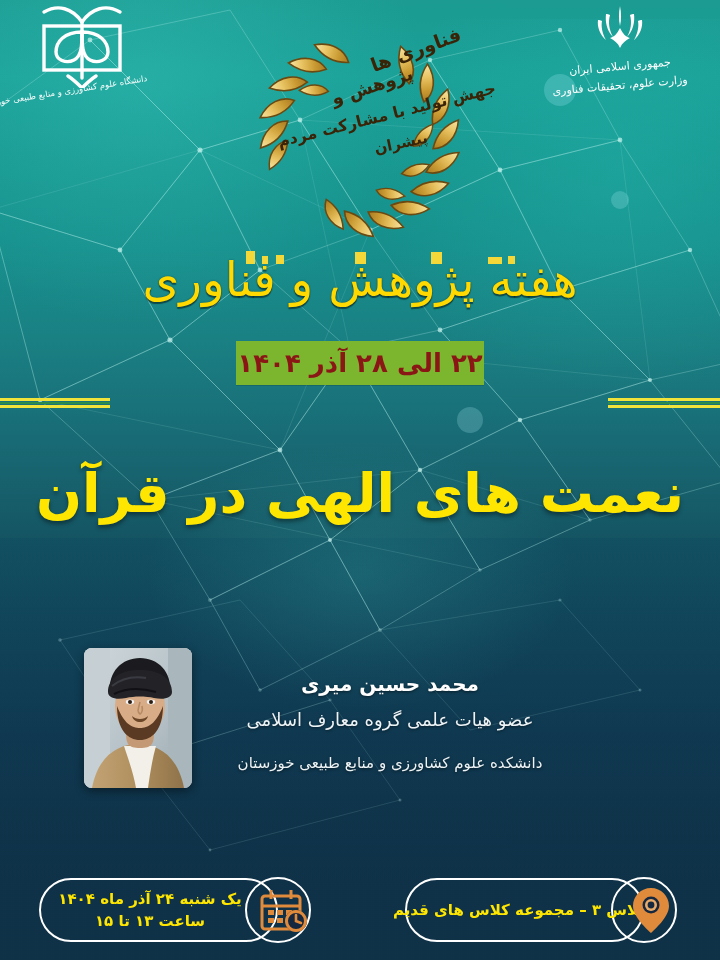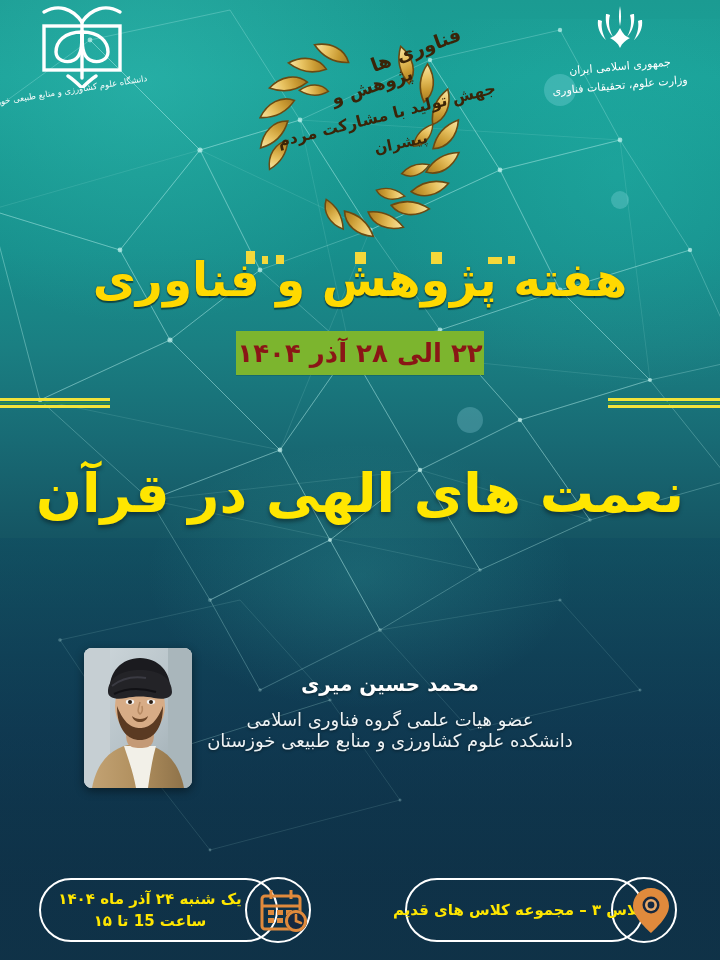--- a/index.html
+++ b/index.html
@@ -62,27 +62,27 @@
   
   .emblem-wrap{position:absolute;left:206px;top:8px;width:300px;height:258px;}
   .emblem-wrap svg{width:100%;height:100%;display:block;}
 
   .pixels{position:absolute;left:150px;top:240px;width:420px;height:26px;}
   .px{position:absolute;background:#f4d83a;}
 
   
   .week-title{
     position:absolute;left:0;right:0;top:252px;text-align:center;
-    font-size:47px;font-weight:bold;color:#ffd900;letter-spacing:0px;
+    font-size:47px;font-weight:normal;color:#ffd900;letter-spacing:0px;
     text-shadow:0 2px 1px rgba(0,0,0,.45), 0 0 2px rgba(0,0,0,.35);
     direction:rtl;
   }
 
   .date-banner{
-    position:absolute;left:236px;top:331px;width:248px;height:44px;
+    position:absolute;left:236px;top:341px;width:248px;height:44px;
     background:#7cb52e;display:flex;align-items:center;justify-content:center;
     color:#8a1616;font-size:26px;font-weight:bold;direction:rtl;
     box-shadow:0 1px 0 rgba(0,0,0,.12);
   }
 
   
   .rule{position:absolute;height:10px;}
   .rule .a{height:3px;background:#f2e33a;}
   .rule .b{height:2px;background:#2e8c4a;margin-top:1px;}
   .rule .c{height:3px;background:#f2e33a;margin-top:1px;}
@@ -106,21 +106,21 @@
   .photo svg{width:100%;height:100%;display:block;}
 
   .speaker{
     position:absolute;right:120px;top:672px;width:420px;text-align:center;
     direction:rtl;color:#ffffff;
   }
   .speaker .name{font-size:20px;font-weight:bold;letter-spacing:.5px;
     text-shadow:0 1px 3px rgba(0,0,0,.5);}
   .speaker .r1{font-size:18px;margin-top:13px;color:#eef3f5;
     text-shadow:0 1px 3px rgba(0,0,0,.5);}
-  .speaker .r2{font-size:18px;margin-top:0;color:#eef3f5;
+  .speaker .r2{font-size:15px;margin-top:24px;color:#eef3f5;
     text-shadow:0 1px 3px rgba(0,0,0,.5);}
 
   
   .pill{position:absolute;height:74px;}
   .pill svg.frame{position:absolute;inset:0;width:100%;height:100%;overflow:visible;}
   .pill .txt{
     position:absolute;top:0;height:74px;display:flex;flex-direction:column;
     align-items:center;justify-content:center;direction:rtl;
     color:#ffe600;font-weight:bold;
   }
@@ -417,32 +417,32 @@
 
       <path d="M26 44 C24 24, 38 10, 56 10 C74 10, 88 24, 86 44 C80 34, 70 26, 56 26 C42 26, 32 34, 26 44 Z" fill="#1b1b1f"></path>
       <path d="M24 44 C24 32, 34 22, 56 22 C78 22, 88 32, 88 44 C88 50, 80 52, 70 50 C62 48, 50 48, 42 50 C32 52, 24 50, 24 44 Z" fill="#232327"></path>
       <path d="M28 38 C38 30, 50 28, 62 30" stroke="#3a3a42" stroke-width="2" fill="none"></path>
       <path d="M30 46 C42 40, 58 40, 72 44" stroke="#111115" stroke-width="2" fill="none"></path>
     </svg>
   </div>
 
   <div class="speaker">
     <div class="name">محمد حسین میری</div>
-    <div class="r1">عضو هیات علمی گروه فناوری اسلامی</div>
+    <div class="r1">عضو هیات علمی گروه معارف اسلامی</div>
     <div class="r2">دانشکده علوم کشاورزی و منابع طبیعی خوزستان</div>
   </div>
 
   <div class="pill pill-date">
     <svg class="frame" viewBox="0 0 284 74">
       <path d="M37 6 L212 6 A31 31 0 0 1 243 37 A31 31 0 0 1 212 68 L37 68 A31 31 0 0 1 6 37 A31 31 0 0 1 37 6 Z" fill="none" stroke="#ffffff" stroke-width="2"></path>
       <circle cx="244" cy="37" r="32" fill="none" stroke="#ffffff" stroke-width="2"></circle>
     </svg>
     <div class="txt">
       <div class="l">یک شنبه ۲۴ آذر ماه ۱۴۰۴</div>
-      <div class="l">ساعت 15 تا ۱۵</div>
+      <div class="l">ساعت ۱۳ تا ۱۵</div>
     </div>
     <div class="ico">
       <svg viewBox="0 0 52 46">
         <g fill="none" stroke="#e08a3c" stroke-width="3">
           <rect x="4" y="8" width="38" height="33" rx="3"></rect>
           <path d="M4 18 H42"></path>
           <path d="M13 2 V11"></path>
           <path d="M33 2 V11"></path>
         </g>
         <g fill="#e08a3c">

